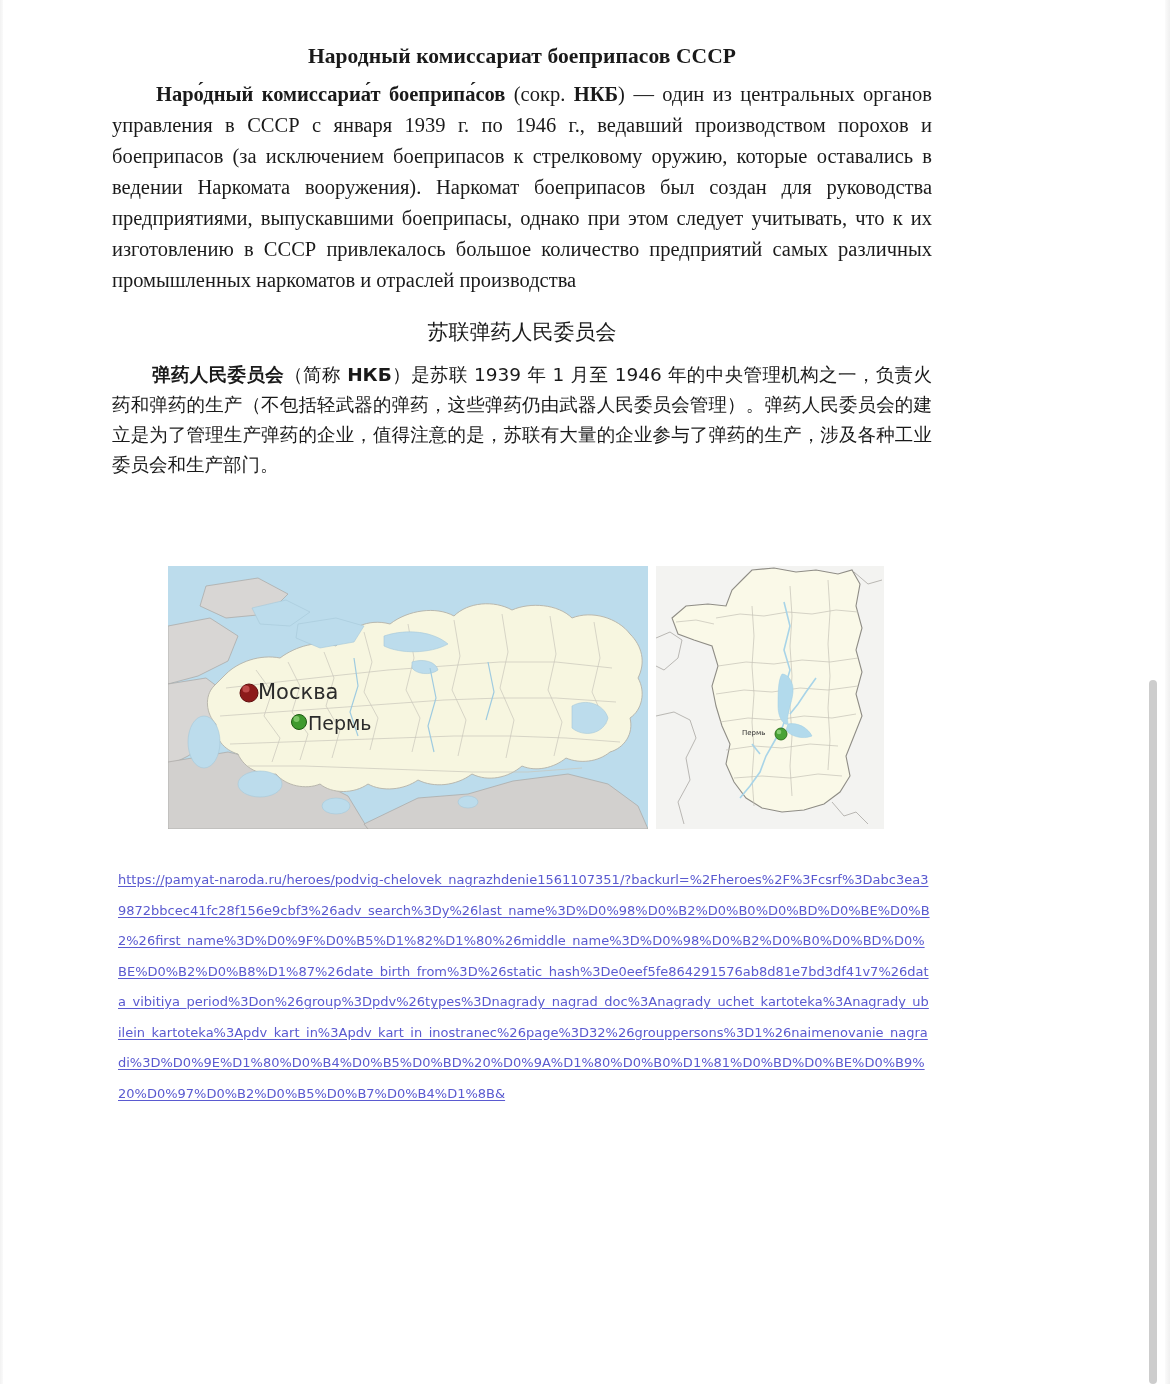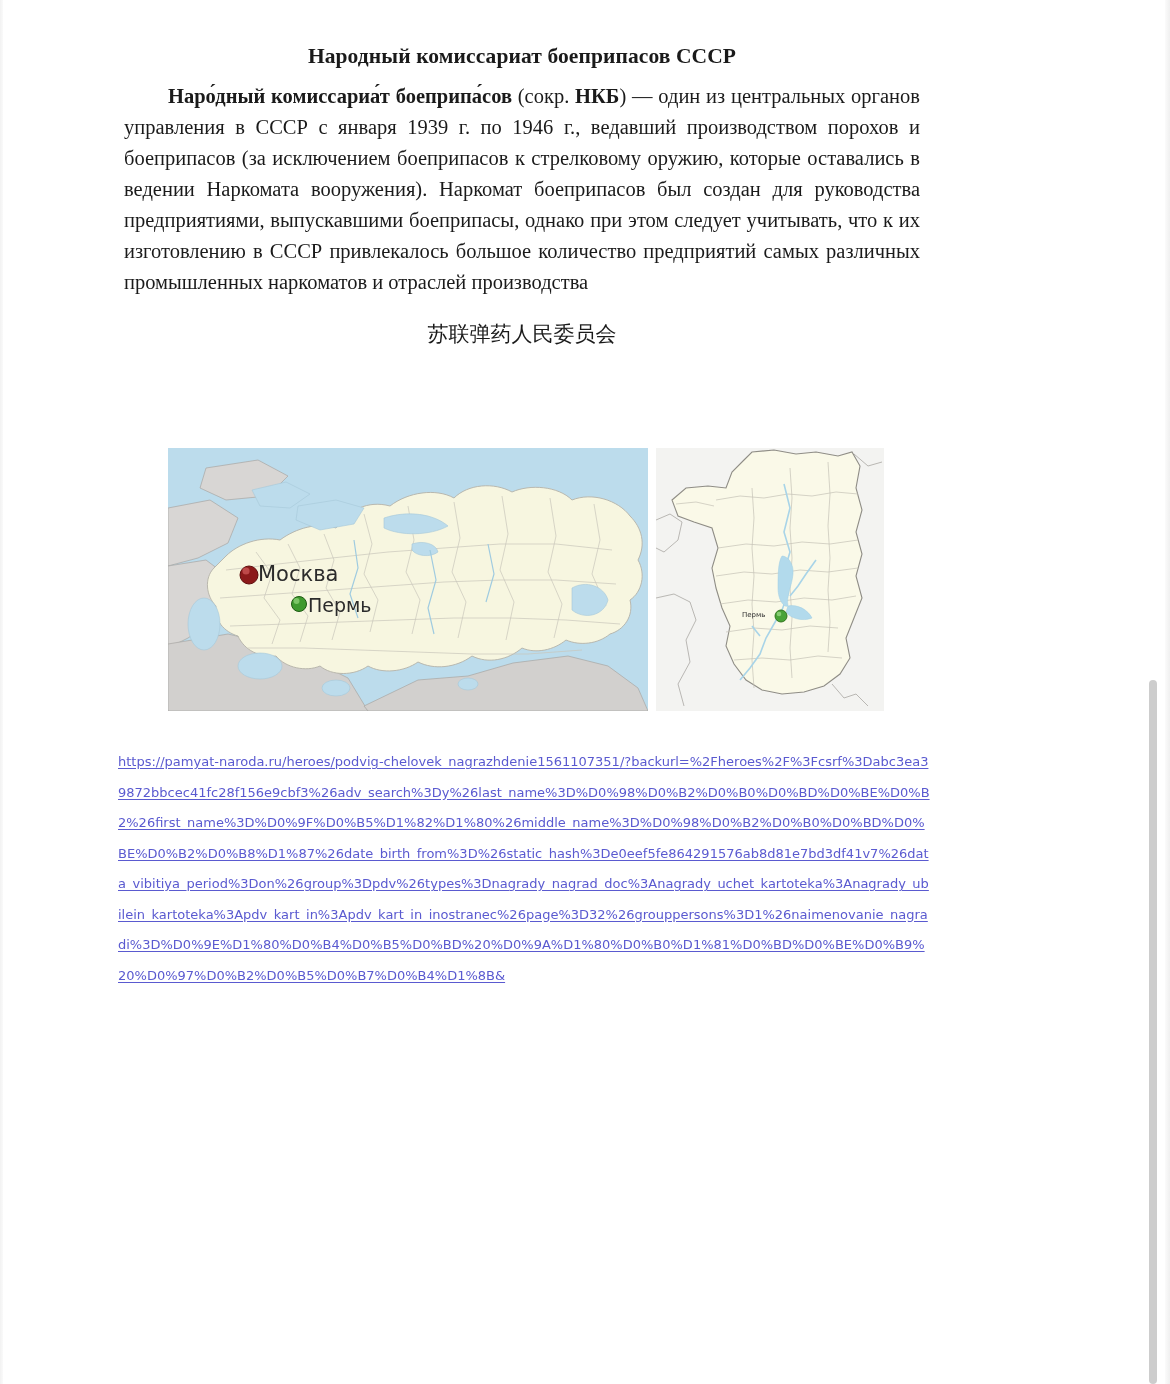--- a/index.html
+++ b/index.html
@@ -70,21 +70,21 @@
     color: #1a1a1a;
     letter-spacing: 0.1px;
   }
 
   p.ru-para {
     font-family: "Liberation Serif", serif;
     font-size: 20.5px;
     line-height: 31px;
     text-align: justify;
     text-justify: inter-word;
-    margin: 12px;
+    margin: 0;
     color: #1a1a1a;
     text-indent: 44px;
   }
   p.ru-para b { font-weight: bold; }
 
   h2.cn-title {
     font-family: "DejaVu Sans", "Liberation Sans", sans-serif;
     font-size: 21px;
     font-weight: normal;
     text-align: center;
@@ -161,20 +161,21 @@
 
 <div class="doc">
   <div class="content">
 
     <h1 class="doc-title">Народный комиссариат боеприпасов СССР</h1>
 
     <p class="ru-para"><b>Наро́дный комиссариа́т боеприпа́сов</b><span> (сокр. <b>НКБ</b>) — один из центральных органов управления в СССР с января 1939 г. по 1946 г., ведавший производством порохов и боеприпасов (за исключением боеприпасов к стрелковому оружию, которые оставались в ведении Наркомата вооружения). Наркомат боеприпасов был создан для руководства предприятиями, выпускавшими боеприпасы, однако при этом следует учитывать, что к их изготовлению в СССР привлекалось большое количество предприятий самых различных промышленных наркоматов и отраслей производства</span></p>
 
     <h2 class="cn-title">苏联弹药人民委员会</h2>
 
+    <p class="cn-para"><b>弹药人民委员会</b><span>（简称 <b>НКБ</b>）是苏联 1939 年 1 月至 1946 年的中央管理机构之一，负责火药和弹药的生产（不包括轻武器的弹药，这些弹药仍由武器人民委员会管理）。弹药人民委员会的建立是为了管理生产弹药的企业，值得注意的是，苏联有大量的企业参与了弹药的生产，涉及各种工业委员会和生产部门。</span></p>
 
     <div class="gap-block"></div>
 
 
     <div class="figure-wrap">
 
       <div class="map-main">
         <svg width="480" height="263" viewBox="0 0 480 263">
           <rect x="0" y="0" width="480" height="263" fill="#bcdcec"></rect>
 

